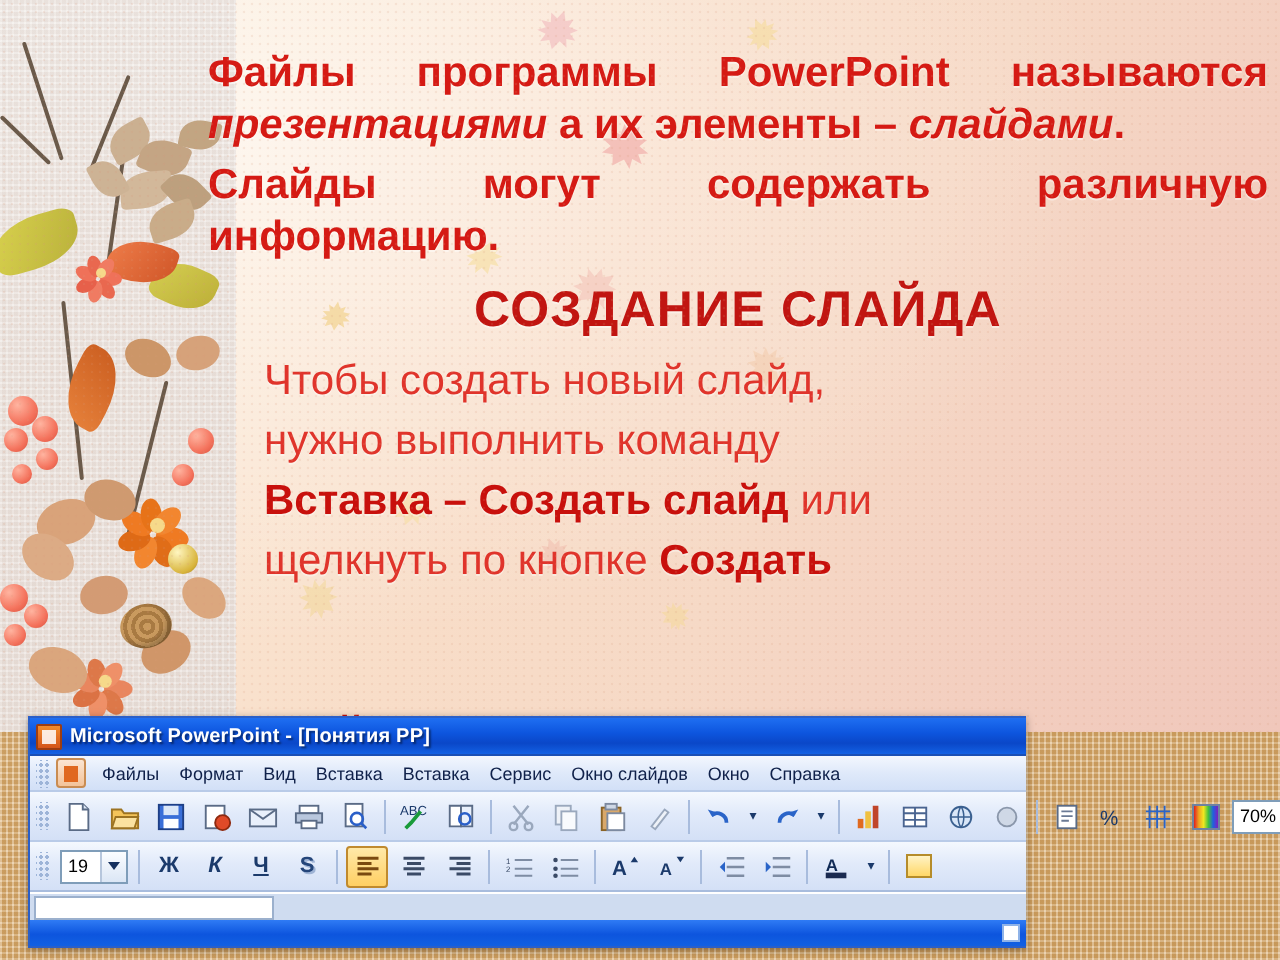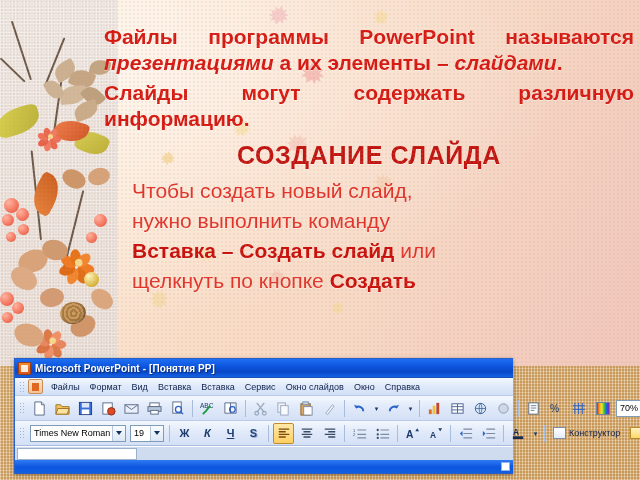--- a/index.html
+++ b/index.html
@@ -714,24 +714,20 @@
       <div class="combo combo-zoom">
         <span class="val">70%</span>
 
       </div>
 
     </div>
 
     <div class="toolbar row2">
       <div class="grip"></div>
 
-      <div class="combo combo-font">
-        <span class="val">Times New Roman</span>
-        <span class="arrow"></span>
-      </div>
       <div class="combo combo-size">
         <span class="val">19</span>
         <span class="arrow"></span>
       </div>
       <div class="sep"></div>
 
       <div class="tbtn">
           <span class="glyph bold">Ж</span>
         </div>
       <div class="tbtn">
@@ -808,24 +804,20 @@
             <text x="2" y="10" font-size="9" font-weight="bold" fill="#102a55" font-family="sans-serif">A</text>
             <rect x="2" y="11" width="11" height="3" fill="#1a2a50"></rect>
           </svg>
       </div>
       <div class="tbtn" style="width:9px">
         <span class="glyph" style="font-size:7px">▾</span>
       </div>
       <div class="sep"></div>
 
       <div class="txtbtn">
-        <span class="bicon"></span>
-        <span>Конструктор</span>
-      </div>
-      <div class="txtbtn">
         <span class="bicon yellow"></span>
 
       </div>
     </div>
 
     <div class="worksheet">
       <div class="leftpane"></div>
     </div>
 
     <div class="statusrow">

